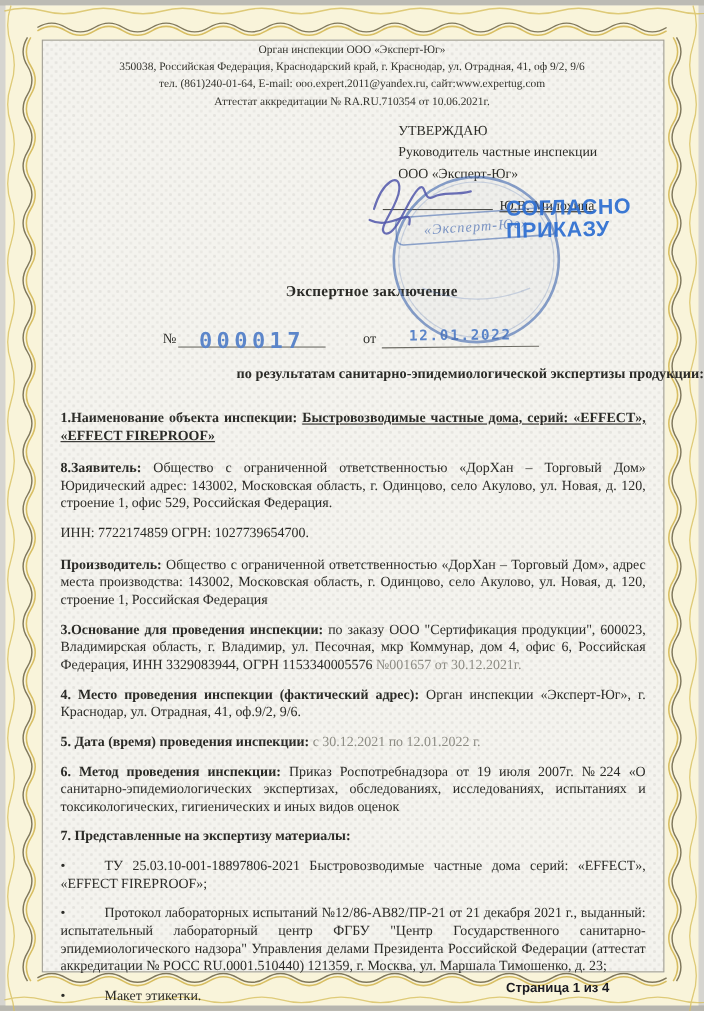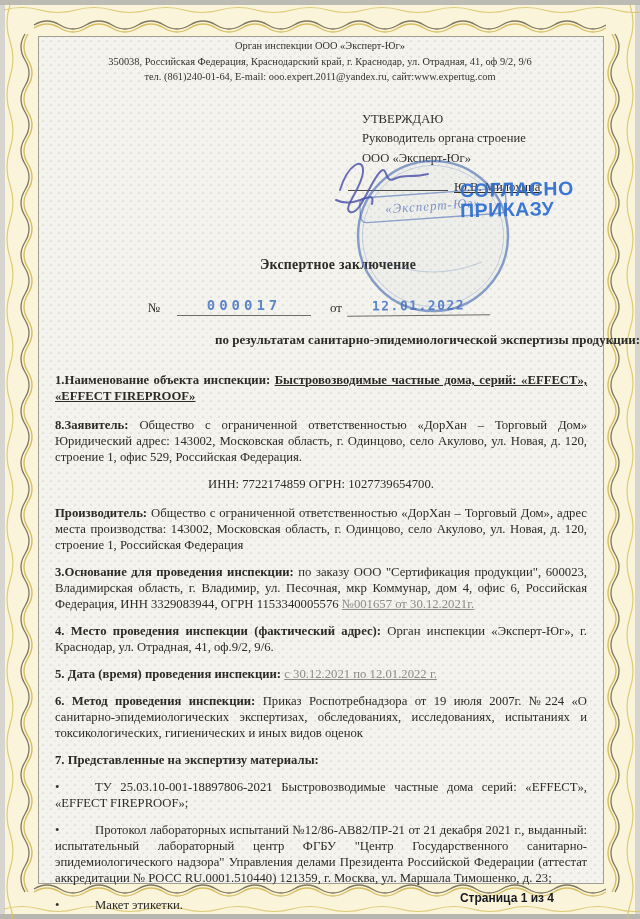--- a/index.html
+++ b/index.html
@@ -47,34 +47,34 @@
   .numrow{position:absolute;left:44px;right:42px;top:294px;height:26px;z-index:2;font-size:13px;}
   .numrow .lbl{position:absolute;top:6px;}
   .no-lbl{left:104px;}
   .ot-lbl{left:286px;}
   .num-ul,.date-ul{
     position:absolute;top:0;height:22px;border-bottom:1.2px solid #55544c;
     text-align:center;
     font-family:"DejaVu Sans Mono",monospace;font-weight:bold;
     color:#4273c4;opacity:.85;
   }
-  .num-ul{left:133px;width:134px;font-size:14px;letter-spacing:4px;padding-top:3px;box-sizing:border-box;}
+  .num-ul{left:118px;width:134px;font-size:20px;letter-spacing:4px;padding-top:3px;box-sizing:border-box;}
   .date-ul{left:303px;width:143px;font-size:13px;letter-spacing:1.5px;padding-top:4px;box-sizing:border-box;transform:rotate(-0.6deg);}
   .subtitle{
     position:absolute;left:0;right:0;top:332px;z-index:2;
     text-align:right;font-weight:bold;font-size:13px;
   }
   .body{
     position:absolute;left:44px;right:42px;top:361px;z-index:2;
     font-size:12.7px;line-height:1.26;
   }
   .para{margin:11px;text-align:justify;}
   .mb{margin-bottom:13px;}
   .u{text-decoration:underline;}
-  .faded{color:#8d8c84;text-decoration:underline;}
+  .faded{color:#8d8c84;}
   .bullet .b{display:inline-block;width:40px;}
   .footer{
     position:absolute;right:86px;top:891px;z-index:4;
     font-family:"Liberation Sans","DejaVu Sans",sans-serif;
     font-weight:bold;font-size:12px;color:#191920;
   }
 </style>
 </head>
 <body>
 
@@ -107,25 +107,26 @@
       <path d="M615,34 q8,13 0,26 t0,26 t0,26 t0,26 t0,26 t0,26 t0,26 t0,26 t0,26 t0,26 t0,26 t0,26 t0,26 t0,26 t0,26 t0,26 t0,26 t0,26 t0,26 t0,26 t0,26 t0,26 t0,26 t0,26 t0,26 t0,26 t0,26 t0,26 t0,26 t0,26 t0,26 t0,26 t0,26"></path>
     </g>
   </svg>
 
   <div class="content-texture"></div>
 
   <div class="hdr">
     <div>Орган инспекции ООО «Эксперт-Юг»</div>
     <div>350038, Российская Федерация, Краснодарский край, г. Краснодар, ул. Отрадная, 41, оф 9/2, 9/6</div>
     <div>тел. (861)240-01-64, E-mail: ooo.expert.2011@yandex.ru, сайт:www.expertug.com</div>
+    <div>Аттестат аккредитации № RA.RU.710354 от 10.06.2021г.</div>
   </div>
 
   <div class="approval">
     <div>УТВЕРЖДАЮ</div>
-    <div>Руководитель органа строение</div>
+    <div>Руководитель частные инспекции</div>
     <div class="org">ООО «Эксперт-Юг»</div>
     <div class="sigrow">
       <span class="sig-ul"></span><span class="signame">Ю.В. Милохина</span>
     </div>
   </div>
 
   <svg class="stamp-svg" width="158" height="158" viewBox="0 0 158 158">
     <circle cx="79" cy="79" r="75" fill="rgba(90,125,190,0.04)" stroke="rgba(74,110,178,0.65)" stroke-width="2.4"></circle>
     <circle cx="79" cy="79" r="70.5" fill="none" stroke="rgba(74,110,178,0.25)" stroke-width="1"></circle>
     <g transform="rotate(-4 79 48)">
@@ -155,21 +156,21 @@
     <span class="lbl ot-lbl">от</span>
     <span class="date-ul">12.01.2022</span>
   </div>
 
   <div class="subtitle">по результатам санитарно-эпидемиологической экспертизы продукции:</div>
 
   <div class="body">
     <p class="para mb"><strong>1.Наименование объекта инспекции:</strong> <strong class="u">Быстровозводимые частные дома, серий: «EFFECT», «EFFECT FIREPROOF»</strong></p>
 
     <p class="para"><strong>8.Заявитель:</strong> <span>Общество с ограниченной ответственностью «ДорХан – Торговый Дом» Юридический адрес: 143002, Московская область, г. Одинцово, село Акулово, ул. Новая, д. 120, строение 1, офис 529, Российская Федерация.</span></p>
-    <p class="para mb" style="text-align:center;">ИНН: 7722174859 ОГРН: 1027739654700.</p>
+    <p class="para mb" style="text-align:left;">ИНН: 7722174859 ОГРН: 1027739654700.</p>
 
     <p class="para"><strong>Производитель:</strong> <span>Общество с ограниченной ответственностью «ДорХан – Торговый Дом», адрес места производства: 143002, Московская область, г. Одинцово, село Акулово, ул. Новая, д. 120, строение 1, Российская Федерация</span></p>
 
     <p class="para"><strong>3.Основание для проведения инспекции:</strong> <span>по заказу ООО "Сертификация продукции", 600023, Владимирская область, г. Владимир, ул. Песочная, мкр Коммунар, дом 4, офис 6, Российская Федерация, ИНН 3329083944, ОГРН 1153340005576</span> <span class="faded">№001657 от 30.12.2021г.</span></p>
 
     <p class="para"><strong>4. Место проведения инспекции (фактический адрес):</strong> <span>Орган инспекции «Эксперт-Юг», г. Краснодар, ул. Отрадная, 41, оф.9/2, 9/6.</span></p>
 
     <p class="para"><strong>5. Дата (время) проведения инспекции:</strong> <span class="faded">с 30.12.2021 по 12.01.2022 г.</span></p>
 
     <p class="para"><strong>6. Метод проведения инспекции:</strong> <span>Приказ Роспотребнадзора от 19 июля 2007г. №224 «О санитарно-эпидемиологических экспертизах, обследованиях, исследованиях, испытаниях и токсикологических, гигиенических и иных видов оценок</span></p>

